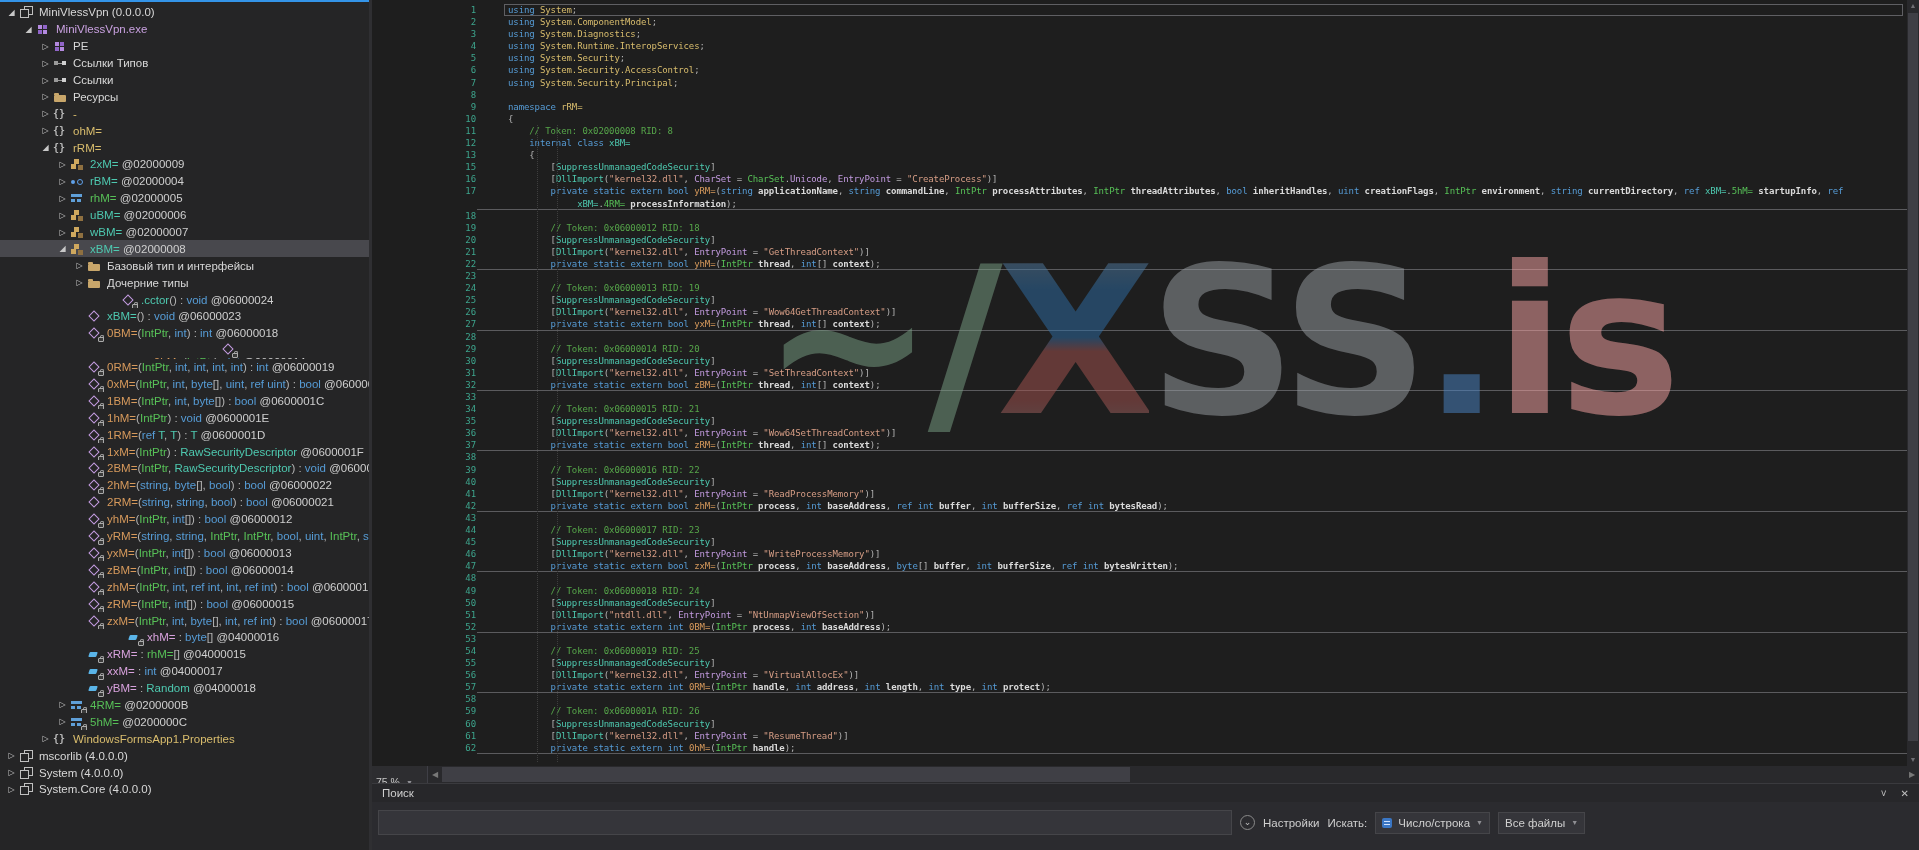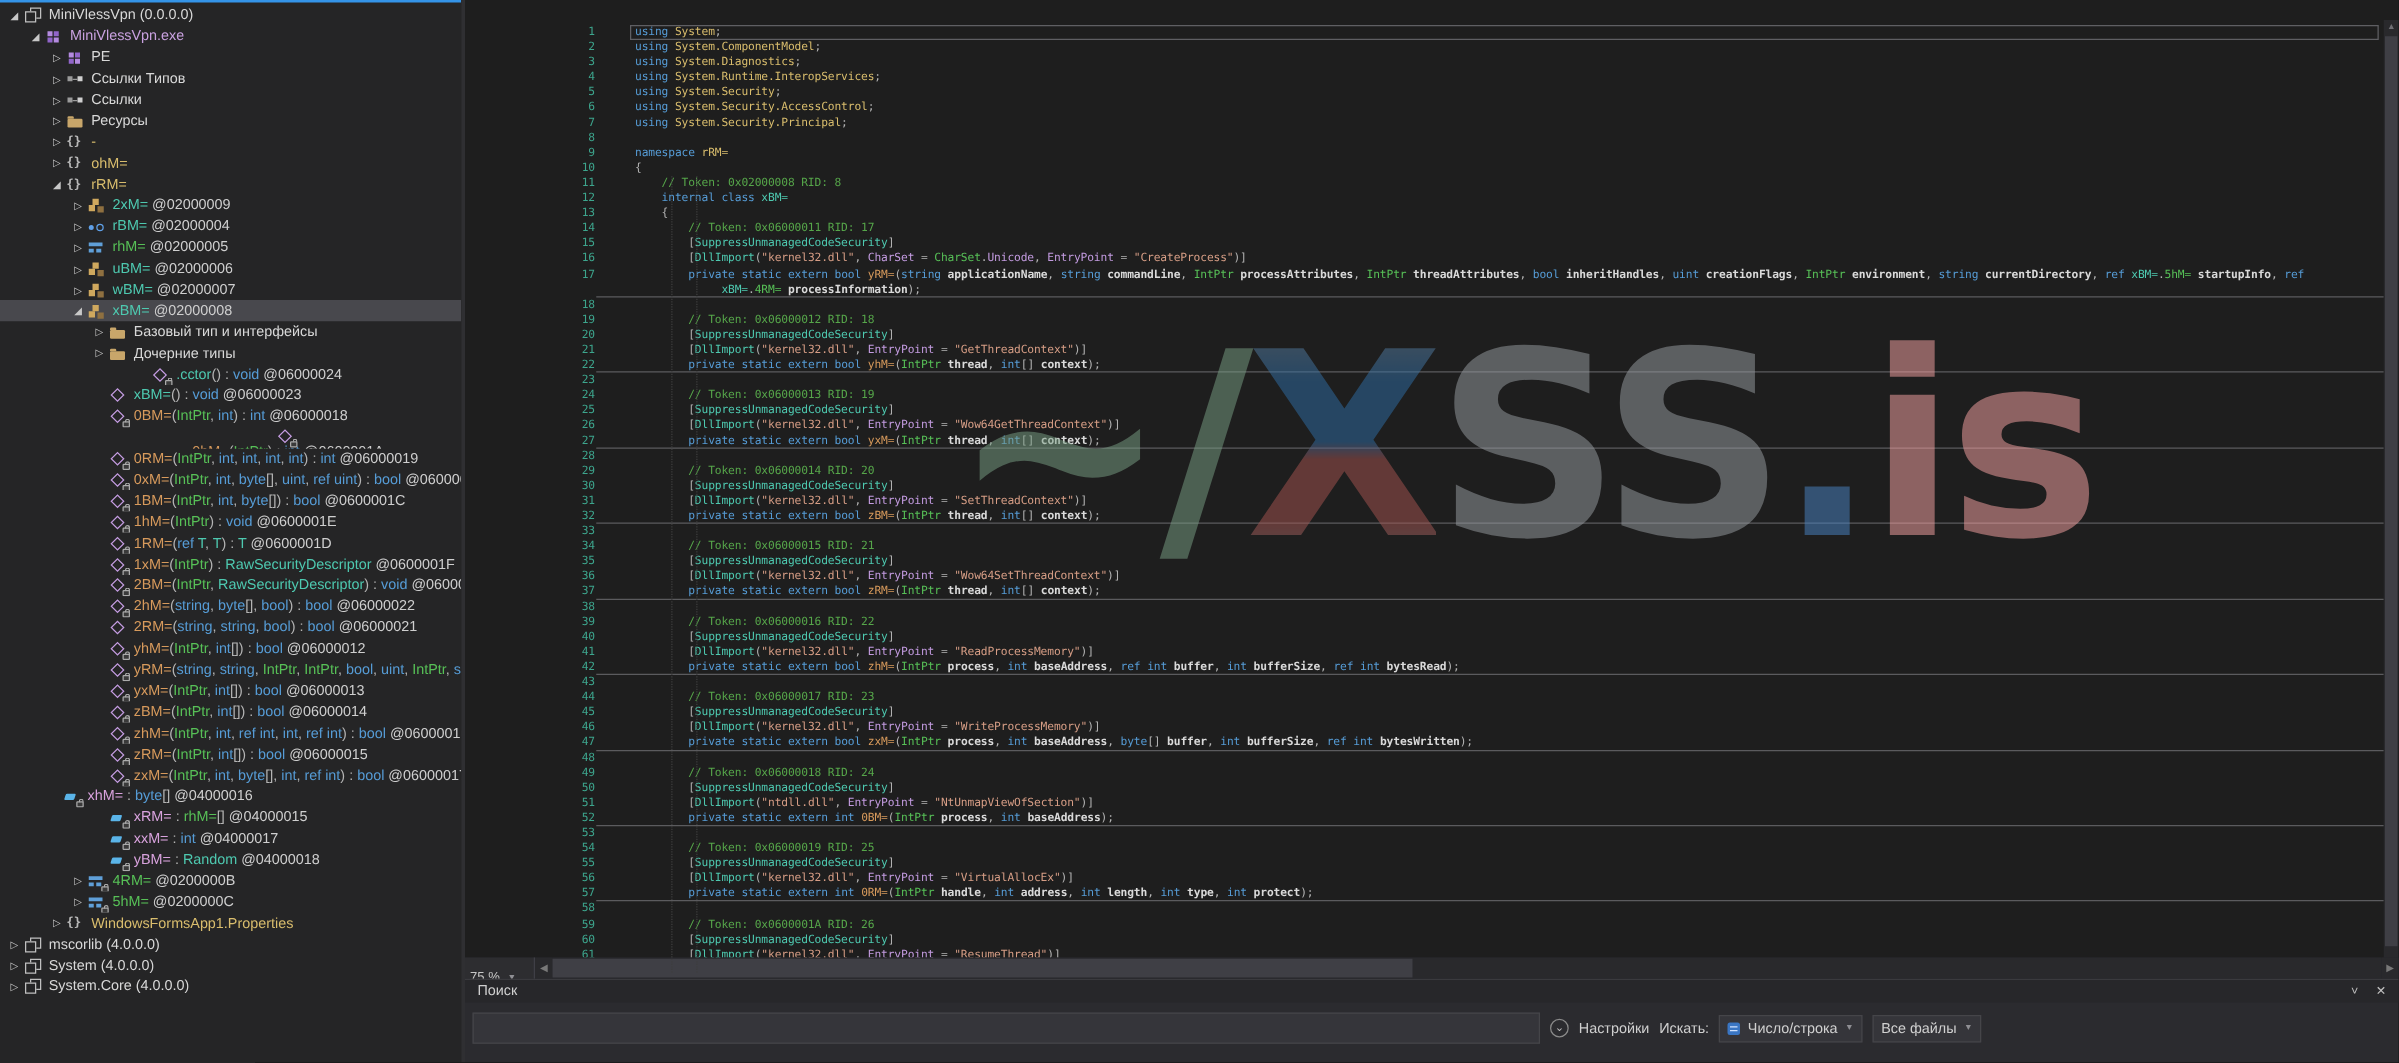--- a/index.html
+++ b/index.html
@@ -44,21 +44,21 @@
   .ic-enum::after, .ic-struct::after { content:""; position:absolute; left:1px; top:8px; width:4px; height:3px; background:#5f9fd8; box-shadow:6px 0 0 #5f9fd8; }
   .ic-method::before { content:""; position:absolute; left:3px; top:3px; width:6px; height:6px; border:1px solid #c39be0; transform:rotate(45deg); }
   .ic-field::before { content:""; position:absolute; left:2px; top:5px; width:8px; height:5px; background:#5ab4e8; transform:skewX(-18deg); border-radius:1px; }
   .lk { position:absolute; right:-2px; bottom:-2px; width:6px; height:5px; background:#3a3a3a; border:1px solid #ababab; border-radius:1px; z-index:2; }
   .lk::before { content:""; position:absolute; left:1px; top:-3px; width:2px; height:2px; border:1px solid #ababab; border-bottom:none; border-radius:2px 2px 0 0; }
 
   
   #splitter { position:absolute; left:369px; top:0; width:3px; height:850px; background:#2f2f32; }
 
   
-  #code-panel { position:absolute; left:372px; top:16px; right:0; height:766px; background:#1e1e1e; overflow:hidden; }
+  #code-panel { position:absolute; left:372px; top:0; right:0; height:766px; background:#1e1e1e; overflow:hidden; }
   #code-lines { position:absolute; left:0; top:4px; right:12px; font:9px "DejaVu Sans Mono",monospace; letter-spacing:-0.1px; }
   .cl { height:12.1px; line-height:12.1px; position:relative; white-space:pre; }
   .ln { display:inline-block; width:110px; text-align:right; padding-right:6px; color:#3da58d; }
   .ct { padding-left:26px; }
   .cl.caret::before { content:""; position:absolute; left:132px; right:4px; top:0; bottom:0; border:1px solid #5f5f63; }
   .cl.sep::after { content:""; position:absolute; left:105px; right:0; bottom:0; height:1px; background:#5b5b5e; }
   .guide { position:absolute; width:0; border-left:1px dotted #3e3e3e; top:125px; height:637px; z-index:1; }
 
   
   #watermark { position:absolute; left:390px; top:240px; z-index:5; pointer-events:none; opacity:.5;
@@ -135,21 +135,21 @@
         <div class="tr" style="padding-left: 72px;"><span class="exp"></span><span class="tic ic-method"><span class="lk"></span></span><span class="lbl"><span class="s-m">2BM=</span><span class="s-d">(</span><span class="s-g">IntPtr</span><span class="s-d">, </span><span class="s-ty">RawSecurityDescriptor</span><span class="s-d">) : </span><span class="s-k">void</span><span class="s-ad"> @06000020</span></span></div>
         <div class="tr" style="padding-left: 72px;"><span class="exp"></span><span class="tic ic-method"><span class="lk"></span></span><span class="lbl"><span class="s-m">2hM=</span><span class="s-d">(</span><span class="s-k">string</span><span class="s-d">, </span><span class="s-k">byte</span><span class="s-d">[], </span><span class="s-k">bool</span><span class="s-d">) : </span><span class="s-k">bool</span><span class="s-ad"> @06000022</span></span></div>
         <div class="tr" style="padding-left: 72px;"><span class="exp"></span><span class="tic ic-method"></span><span class="lbl"><span class="s-m">2RM=</span><span class="s-d">(</span><span class="s-k">string</span><span class="s-d">, </span><span class="s-k">string</span><span class="s-d">, </span><span class="s-k">bool</span><span class="s-d">) : </span><span class="s-k">bool</span><span class="s-ad"> @06000021</span></span></div>
         <div class="tr" style="padding-left: 72px;"><span class="exp"></span><span class="tic ic-method"><span class="lk"></span></span><span class="lbl"><span class="s-m">yhM=</span><span class="s-d">(</span><span class="s-g">IntPtr</span><span class="s-d">, </span><span class="s-k">int</span><span class="s-d">[]) : </span><span class="s-k">bool</span><span class="s-ad"> @06000012</span></span></div>
         <div class="tr" style="padding-left: 72px;"><span class="exp"></span><span class="tic ic-method"><span class="lk"></span></span><span class="lbl"><span class="s-m">yRM=</span><span class="s-d">(</span><span class="s-k">string</span><span class="s-d">, </span><span class="s-k">string</span><span class="s-d">, </span><span class="s-g">IntPtr</span><span class="s-d">, </span><span class="s-g">IntPtr</span><span class="s-d">, </span><span class="s-k">bool</span><span class="s-d">, </span><span class="s-k">uint</span><span class="s-d">, </span><span class="s-g">IntPtr</span><span class="s-d">, </span><span class="s-k">string</span></span></div>
         <div class="tr" style="padding-left: 72px;"><span class="exp"></span><span class="tic ic-method"><span class="lk"></span></span><span class="lbl"><span class="s-m">yxM=</span><span class="s-d">(</span><span class="s-g">IntPtr</span><span class="s-d">, </span><span class="s-k">int</span><span class="s-d">[]) : </span><span class="s-k">bool</span><span class="s-ad"> @06000013</span></span></div>
         <div class="tr" style="padding-left: 72px;"><span class="exp"></span><span class="tic ic-method"><span class="lk"></span></span><span class="lbl"><span class="s-m">zBM=</span><span class="s-d">(</span><span class="s-g">IntPtr</span><span class="s-d">, </span><span class="s-k">int</span><span class="s-d">[]) : </span><span class="s-k">bool</span><span class="s-ad"> @06000014</span></span></div>
         <div class="tr" style="padding-left: 72px;"><span class="exp"></span><span class="tic ic-method"><span class="lk"></span></span><span class="lbl"><span class="s-m">zhM=</span><span class="s-d">(</span><span class="s-g">IntPtr</span><span class="s-d">, </span><span class="s-k">int</span><span class="s-d">, </span><span class="s-k">ref</span><span class="s-d"> </span><span class="s-k">int</span><span class="s-d">, </span><span class="s-k">int</span><span class="s-d">, </span><span class="s-k">ref</span><span class="s-d"> </span><span class="s-k">int</span><span class="s-d">) : </span><span class="s-k">bool</span><span class="s-ad"> @06000016</span></span></div>
         <div class="tr" style="padding-left: 72px;"><span class="exp"></span><span class="tic ic-method"><span class="lk"></span></span><span class="lbl"><span class="s-m">zRM=</span><span class="s-d">(</span><span class="s-g">IntPtr</span><span class="s-d">, </span><span class="s-k">int</span><span class="s-d">[]) : </span><span class="s-k">bool</span><span class="s-ad"> @06000015</span></span></div>
         <div class="tr" style="padding-left: 72px;"><span class="exp"></span><span class="tic ic-method"><span class="lk"></span></span><span class="lbl"><span class="s-m">zxM=</span><span class="s-d">(</span><span class="s-g">IntPtr</span><span class="s-d">, </span><span class="s-k">int</span><span class="s-d">, </span><span class="s-k">byte</span><span class="s-d">[], </span><span class="s-k">int</span><span class="s-d">, </span><span class="s-k">ref</span><span class="s-d"> </span><span class="s-k">int</span><span class="s-d">) : </span><span class="s-k">bool</span><span class="s-ad"> @06000017</span></span></div>
-        <div class="tr" style="padding-left: 35px;"><span class="exp"></span><span class="tic ic-field"><span class="lk"></span></span><span class="lbl"><span class="s-f">xhM=</span><span class="s-d"> : </span><span class="s-k">byte</span><span class="s-d">[]</span><span class="s-ad"> @04000016</span></span></div>
+        <div class="tr" style="padding-left: 112px;"><span class="exp"></span><span class="tic ic-field"><span class="lk"></span></span><span class="lbl"><span class="s-f">xhM=</span><span class="s-d"> : </span><span class="s-k">byte</span><span class="s-d">[]</span><span class="s-ad"> @04000016</span></span></div>
         <div class="tr" style="padding-left: 72px;"><span class="exp"></span><span class="tic ic-field"><span class="lk"></span></span><span class="lbl"><span class="s-f">xRM=</span><span class="s-d"> : </span><span class="s-g">rhM=</span><span class="s-d">[]</span><span class="s-ad"> @04000015</span></span></div>
         <div class="tr" style="padding-left: 72px;"><span class="exp"></span><span class="tic ic-field"><span class="lk"></span></span><span class="lbl"><span class="s-f">xxM=</span><span class="s-d"> : </span><span class="s-k">int</span><span class="s-ad"> @04000017</span></span></div>
         <div class="tr" style="padding-left: 72px;"><span class="exp"></span><span class="tic ic-field"><span class="lk"></span></span><span class="lbl"><span class="s-f">yBM=</span><span class="s-d"> : </span><span class="s-ty">Random</span><span class="s-ad"> @04000018</span></span></div>
         <div class="tr" style="padding-left: 55px;"><span class="exp">▷</span><span class="tic ic-struct"><span class="lk"></span></span><span class="lbl"><span class="s-g">4RM= </span><span class="s-ad">@0200000B</span></span></div>
         <div class="tr" style="padding-left: 55px;"><span class="exp">▷</span><span class="tic ic-struct"><span class="lk"></span></span><span class="lbl"><span class="s-g">5hM= </span><span class="s-ad">@0200000C</span></span></div>
         <div class="tr" style="padding-left: 38px;"><span class="exp">▷</span><span class="tic ic-ns"></span><span class="lbl"><span class="s-n">WindowsFormsApp1.Properties</span></span></div>
         <div class="tr" style="padding-left: 4px;"><span class="exp">▷</span><span class="tic ic-assembly"></span><span class="lbl"><span class="s-w">mscorlib (4.0.0.0)</span></span></div>
         <div class="tr" style="padding-left: 4px;"><span class="exp">▷</span><span class="tic ic-assembly"></span><span class="lbl"><span class="s-w">System (4.0.0.0)</span></span></div>
         <div class="tr" style="padding-left: 4px;"><span class="exp">▷</span><span class="tic ic-assembly"></span><span class="lbl"><span class="s-w">System.Core (4.0.0.0)</span></span></div>
       </div>
@@ -168,21 +168,20 @@
         <div class="cl"><span class="ln">4</span><span class="ct"><span class="s-k">using</span><span class="s-d"> </span><span class="s-n">System.Runtime.InteropServices</span><span class="s-pu">;</span></span></div>
         <div class="cl"><span class="ln">5</span><span class="ct"><span class="s-k">using</span><span class="s-d"> </span><span class="s-n">System.Security</span><span class="s-pu">;</span></span></div>
         <div class="cl"><span class="ln">6</span><span class="ct"><span class="s-k">using</span><span class="s-d"> </span><span class="s-n">System.Security.AccessControl</span><span class="s-pu">;</span></span></div>
         <div class="cl"><span class="ln">7</span><span class="ct"><span class="s-k">using</span><span class="s-d"> </span><span class="s-n">System.Security.Principal</span><span class="s-pu">;</span></span></div>
         <div class="cl"><span class="ln">8</span><span class="ct"></span></div>
         <div class="cl"><span class="ln">9</span><span class="ct"><span class="s-k">namespace</span><span class="s-d"> </span><span class="s-n">rRM=</span></span></div>
         <div class="cl"><span class="ln">10</span><span class="ct"><span class="s-pu">{</span></span></div>
         <div class="cl"><span class="ln">11</span><span class="ct"><span class="s-d">    </span><span class="s-c">// Token: 0x02000008 RID: 8</span></span></div>
         <div class="cl"><span class="ln">12</span><span class="ct"><span class="s-d">    </span><span class="s-k">internal</span><span class="s-d"> </span><span class="s-k">class</span><span class="s-d"> </span><span class="s-ty">xBM=</span></span></div>
         <div class="cl"><span class="ln">13</span><span class="ct"><span class="s-d">    </span><span class="s-pu">{</span></span></div>
-        <div class="cl"><span class="ln">14</span><span class="ct"><span class="s-d">        </span><span class="s-c">// Token: 0x06000011 RID: 17</span></span></div>
         <div class="cl"><span class="ln">15</span><span class="ct"><span class="s-d">        </span><span class="s-pu">[</span><span class="s-at">SuppressUnmanagedCodeSecurity</span><span class="s-pu">]</span></span></div>
         <div class="cl"><span class="ln">16</span><span class="ct"><span class="s-d">        </span><span class="s-pu">[</span><span class="s-at">DllImport</span><span class="s-pu">(</span><span class="s-s">"kernel32.dll"</span><span class="s-pu">, </span><span class="s-pr">CharSet</span><span class="s-pu"> = </span><span class="s-g">CharSet</span><span class="s-pu">.</span><span class="s-pr">Unicode</span><span class="s-pu">, </span><span class="s-pr">EntryPoint</span><span class="s-pu"> = </span><span class="s-s">"CreateProcess"</span><span class="s-pu">)]</span></span></div>
         <div class="cl"><span class="ln">17</span><span class="ct"><span class="s-d">        </span><span class="s-k">private</span><span class="s-d"> </span><span class="s-k">static</span><span class="s-d"> </span><span class="s-k">extern</span><span class="s-d"> </span><span class="s-k">bool</span><span class="s-d"> </span><span class="s-m">yRM=</span><span class="s-pu">(</span><span class="s-k">string</span><span class="s-d"> </span><span class="s-p">applicationName</span><span class="s-pu">, </span><span class="s-k">string</span><span class="s-d"> </span><span class="s-p">commandLine</span><span class="s-pu">, </span><span class="s-g">IntPtr</span><span class="s-d"> </span><span class="s-p">processAttributes</span><span class="s-pu">, </span><span class="s-g">IntPtr</span><span class="s-d"> </span><span class="s-p">threadAttributes</span><span class="s-pu">, </span><span class="s-k">bool</span><span class="s-d"> </span><span class="s-p">inheritHandles</span><span class="s-pu">, </span><span class="s-k">uint</span><span class="s-d"> </span><span class="s-p">creationFlags</span><span class="s-pu">, </span><span class="s-g">IntPtr</span><span class="s-d"> </span><span class="s-p">environment</span><span class="s-pu">, </span><span class="s-k">string</span><span class="s-d"> </span><span class="s-p">currentDirectory</span><span class="s-pu">, </span><span class="s-k">ref</span><span class="s-d"> </span><span class="s-ty">xBM=</span><span class="s-pu">.</span><span class="s-g">5hM=</span><span class="s-d"> </span><span class="s-p">startupInfo</span><span class="s-pu">, </span><span class="s-k">ref</span></span></div>
         <div class="cl sep"><span class="ln"></span><span class="ct"><span class="s-d">             </span><span class="s-ty">xBM=</span><span class="s-pu">.</span><span class="s-g">4RM=</span><span class="s-d"> </span><span class="s-p">processInformation</span><span class="s-pu">);</span></span></div>
         <div class="cl"><span class="ln">18</span><span class="ct"></span></div>
         <div class="cl"><span class="ln">19</span><span class="ct"><span class="s-d">        </span><span class="s-c">// Token: 0x06000012 RID: 18</span></span></div>
         <div class="cl"><span class="ln">20</span><span class="ct"><span class="s-d">        </span><span class="s-pu">[</span><span class="s-at">SuppressUnmanagedCodeSecurity</span><span class="s-pu">]</span></span></div>
         <div class="cl"><span class="ln">21</span><span class="ct"><span class="s-d">        </span><span class="s-pu">[</span><span class="s-at">DllImport</span><span class="s-pu">(</span><span class="s-s">"kernel32.dll"</span><span class="s-pu">, </span><span class="s-pr">EntryPoint</span><span class="s-pu"> = </span><span class="s-s">"GetThreadContext"</span><span class="s-pu">)]</span></span></div>
         <div class="cl sep"><span class="ln">22</span><span class="ct"><span class="s-d">        </span><span class="s-k">private</span><span class="s-d"> </span><span class="s-k">static</span><span class="s-d"> </span><span class="s-k">extern</span><span class="s-d"> </span><span class="s-k">bool</span><span class="s-d"> </span><span class="s-m">yhM=</span><span class="s-pu">(</span><span class="s-g">IntPtr</span><span class="s-d"> </span><span class="s-p">thread</span><span class="s-pu">, </span><span class="s-k">int</span><span class="s-pu">[]</span><span class="s-d"> </span><span class="s-p">context</span><span class="s-pu">);</span></span></div>
         <div class="cl"><span class="ln">23</span><span class="ct"></span></div>

